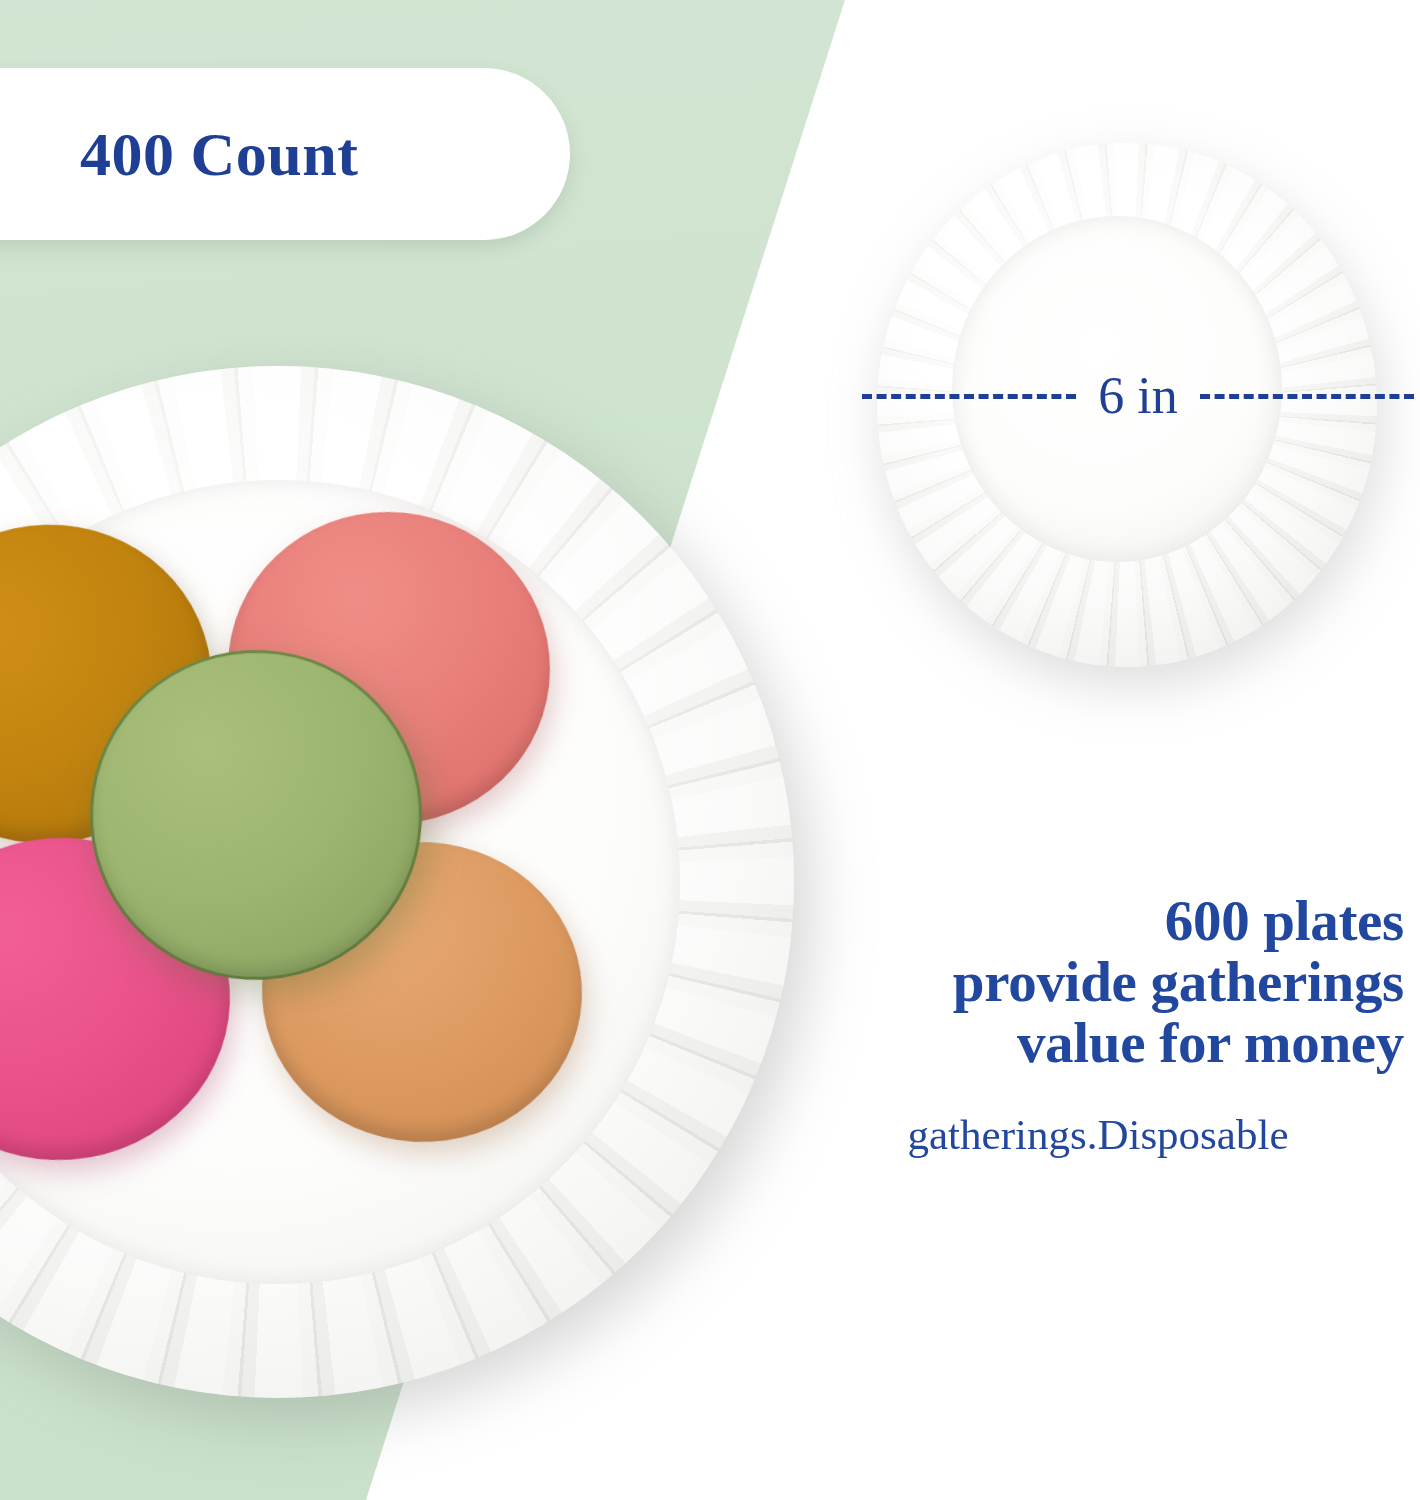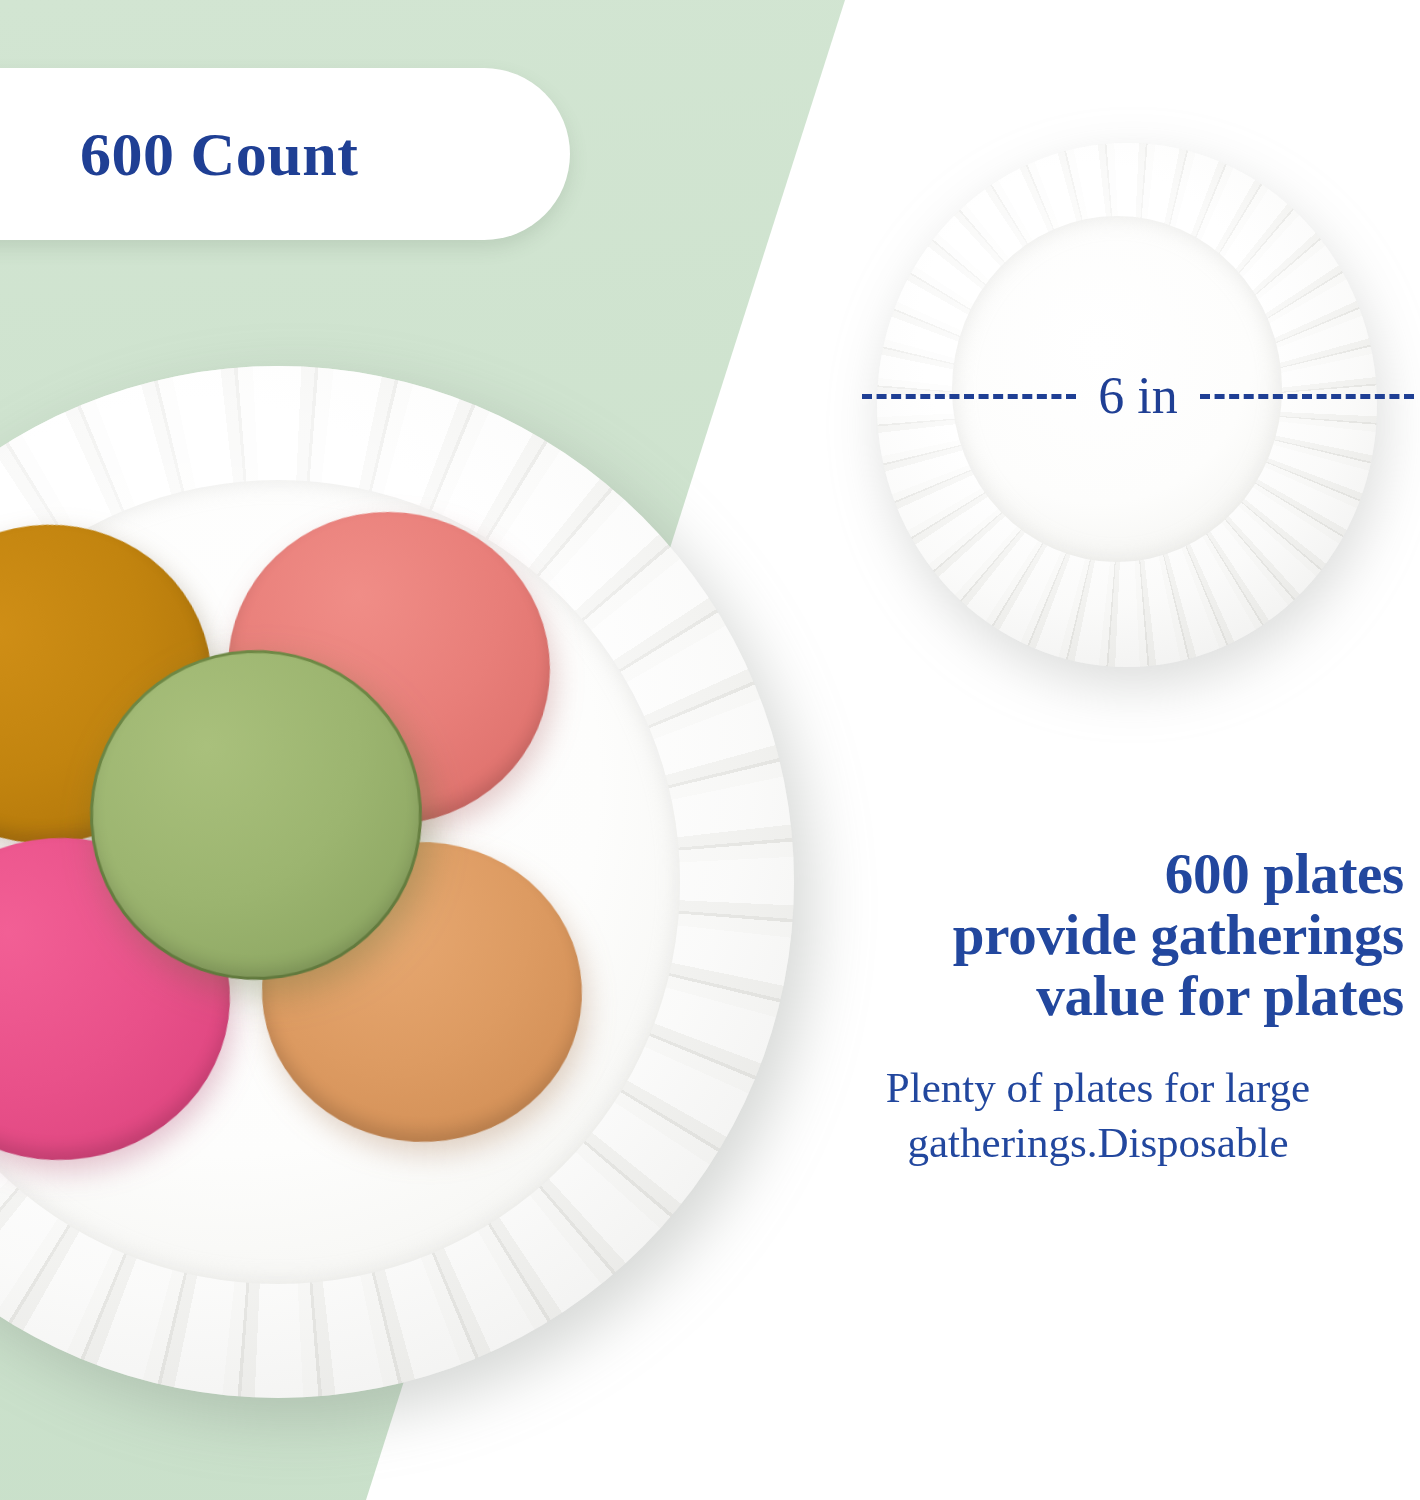--- a/index.html
+++ b/index.html
@@ -115,21 +115,21 @@
   
   .dim-wrap{position:absolute;left:862px;top:368px;width:552px;height:56px;
     display:flex;align-items:center;z-index:6;justify-content:center;}
   .dim-dash{flex:1;height:0;border-top:5px dashed #1f3f94;}
   .dim-dash.left{margin-right:22px;}
   .dim-dash.right{margin-left:22px;}
   .dim-label{font-family:"Liberation Serif",serif;font-size:52px;font-weight:400;
     color:#1f3f94;line-height:1;white-space:nowrap;}
 
   
-  .copy{position:absolute;right:16px;top:843px;width:612px;text-align:right;z-index:5;}
+  .copy{position:absolute;right:16px;top:890px;width:612px;text-align:right;z-index:5;}
   .headline{
     font-family:"Liberation Serif",serif;
     font-weight:700;font-size:57px;line-height:1.07;
     color:#22479e;letter-spacing:-.3px;
   }
   .headline div{white-space:nowrap;}
   .body-copy{
     margin-top:34px;text-align:center;
     font-family:"Liberation Serif",serif;
     font-weight:400;font-size:43px;line-height:1.28;
@@ -172,41 +172,40 @@
     <div class="shell"></div>
     <div class="foot"></div>
   </div>
 
   <div class="macaron" id="mac-green">
     <div class="shell"></div>
     <div class="foot"></div>
   </div>
 
   <div class="badge">
-    <span class="badge-label">600 Count</span>
+    <span class="badge-label">400 Count</span>
   </div>
 
   <div class="plate" id="plate-right">
     <div class="rim"></div>
     <div class="rim-shade"></div>
     <div class="scallop"></div>
     <div class="well"></div>
   </div>
 
   <div class="dim-wrap">
     <span class="dim-dash left"></span>
     <span class="dim-label">6 in</span>
     <span class="dim-dash right"></span>
   </div>
 
   <div class="copy">
     <div class="headline">
       <div>600 plates</div>
       <div>provide gatherings</div>
-      <div>value for plates</div>
+      <div>value for money</div>
     </div>
     <div class="body-copy">
-      <div>Plenty of plates for large</div>
       <div>gatherings.Disposable</div>
     </div>
   </div>
 
 </div>
 
 </body></html>

